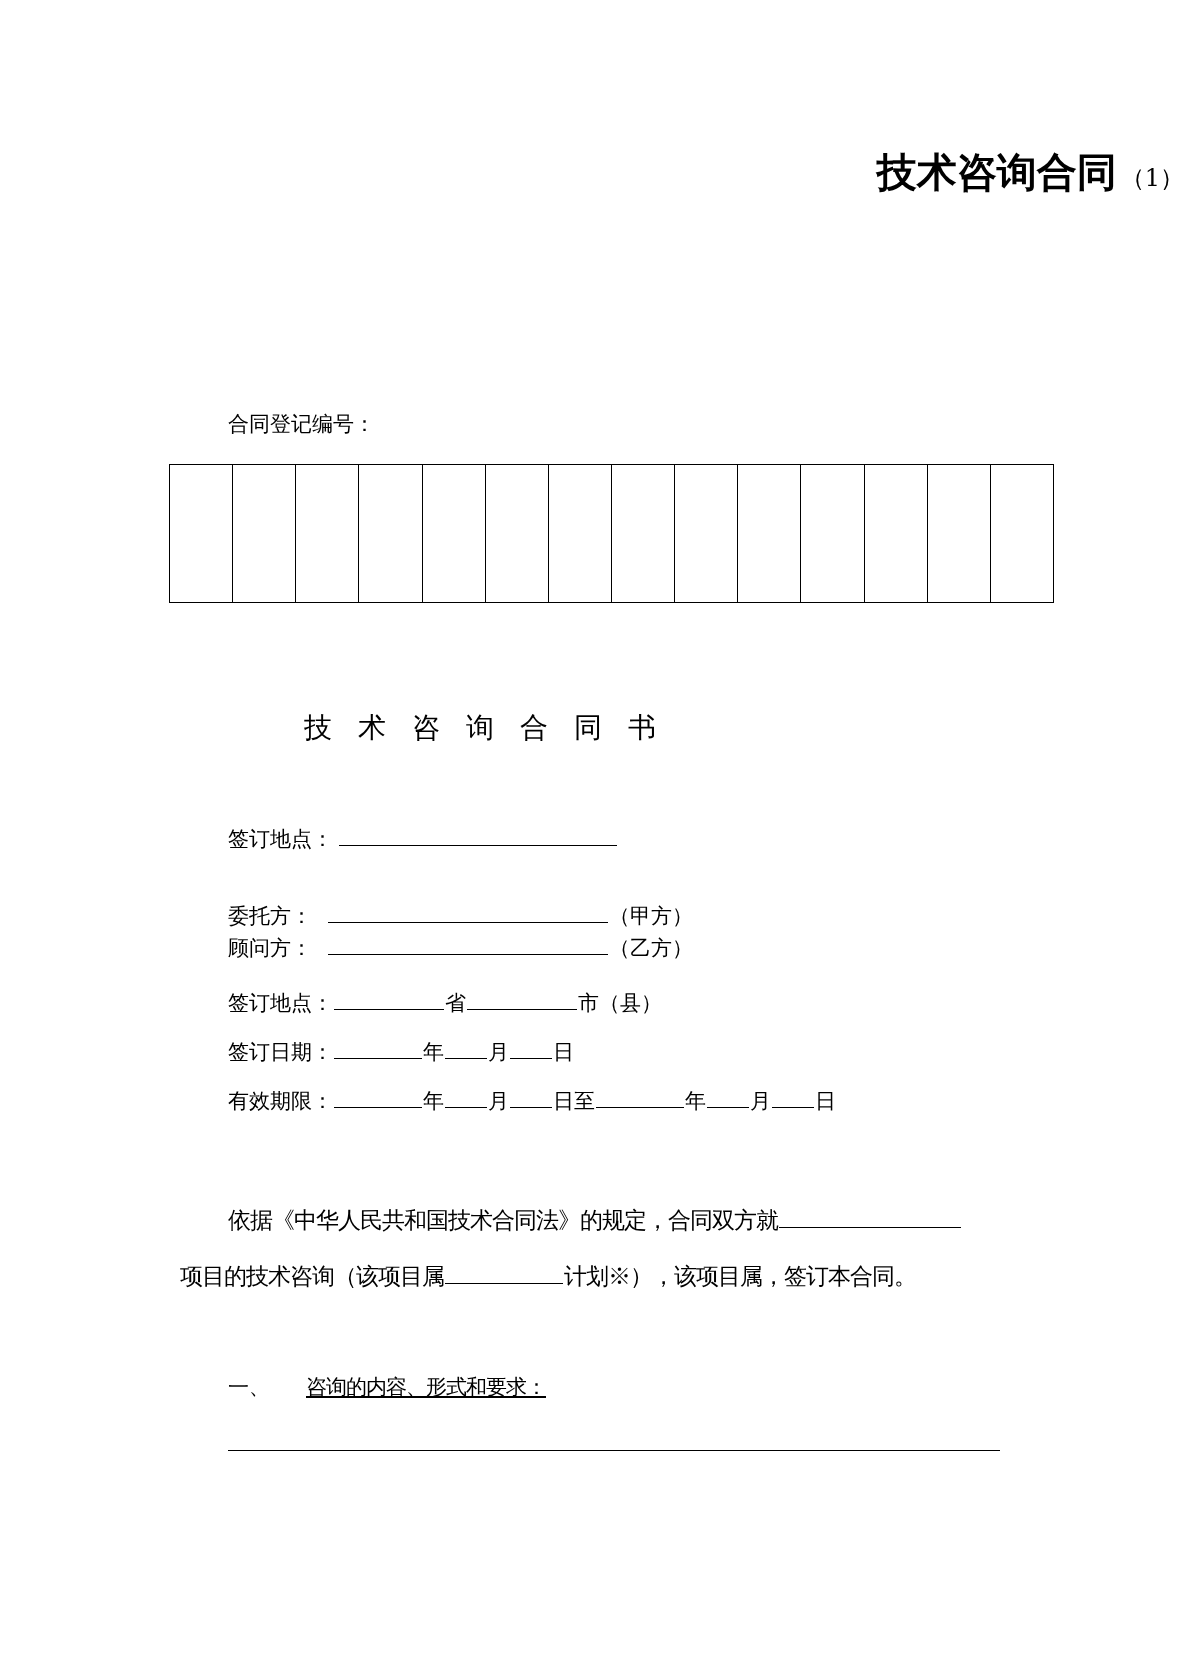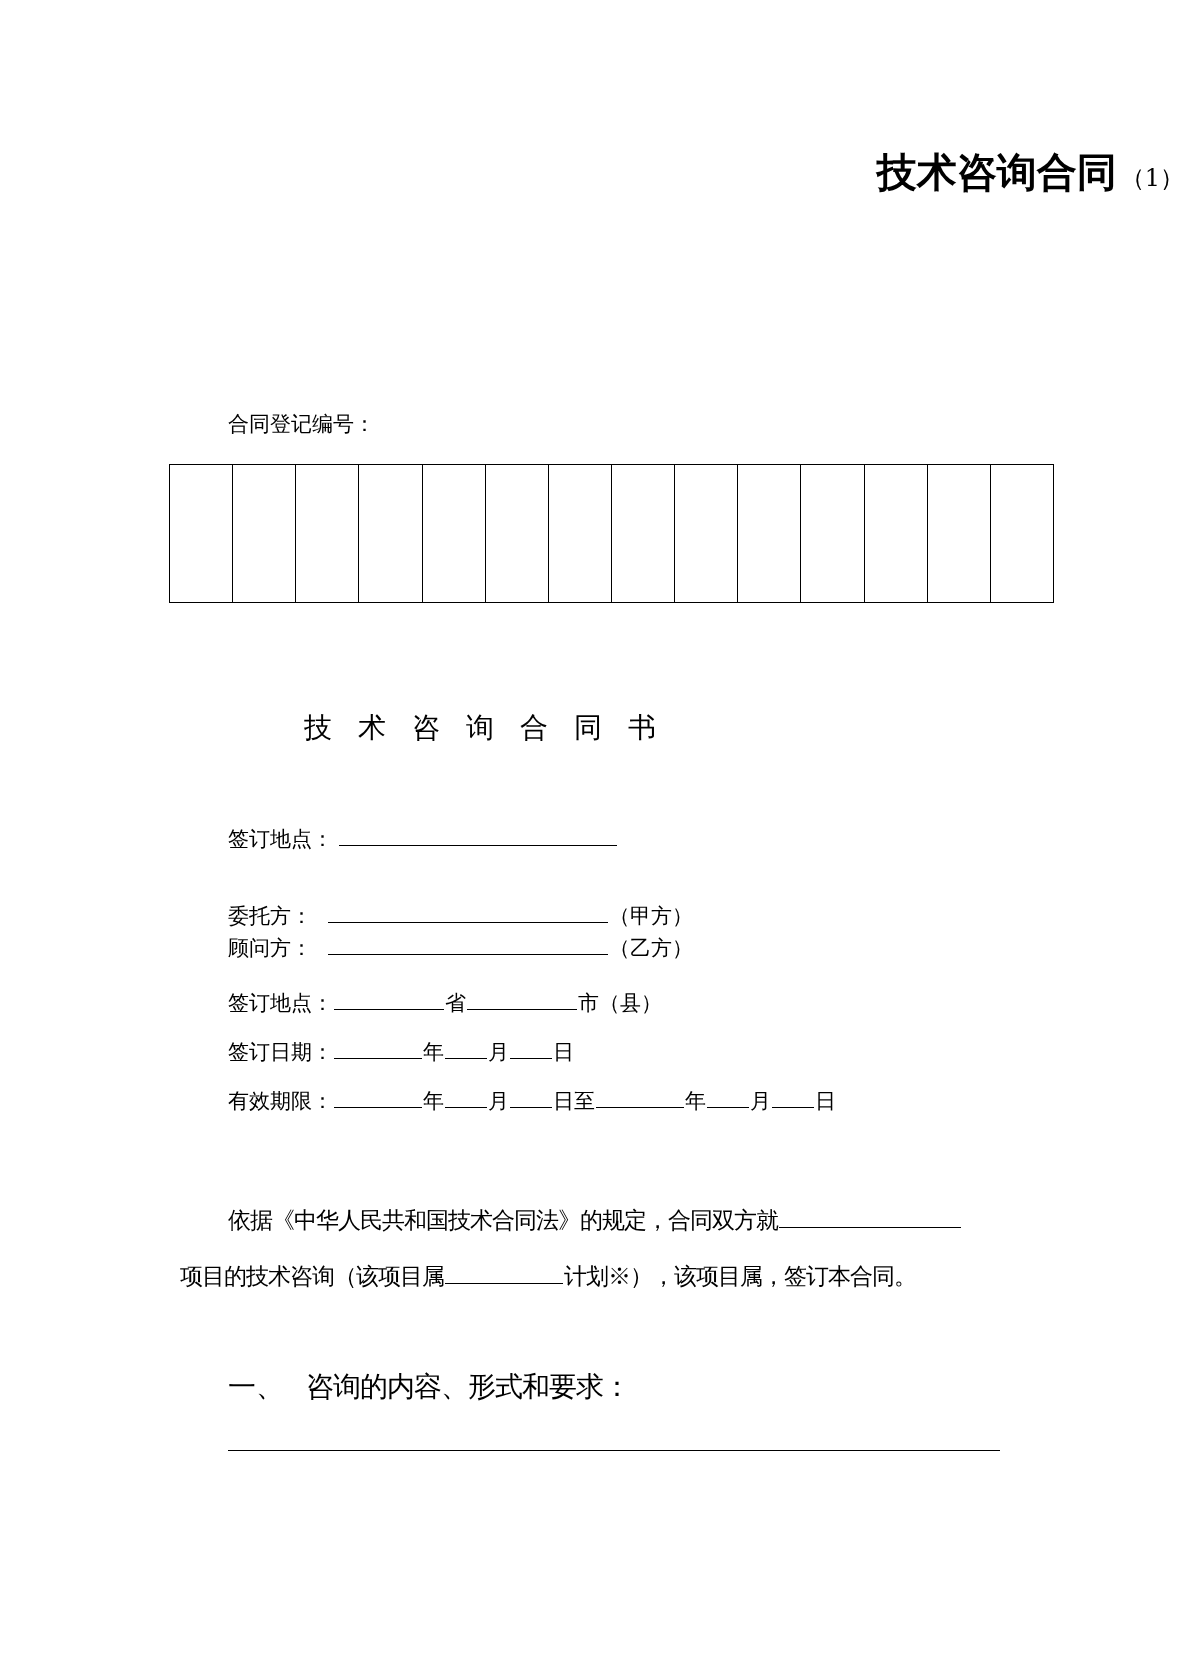--- a/index.html
+++ b/index.html
@@ -27,21 +27,21 @@
   .subtitle {
     left: 0; width: 960px; top: 714px; text-align: center;
     font-size: 28px; line-height: 28px; letter-spacing: 26px; text-indent: 26px;
   }
   .field { left: 228px; font-size: 21px; line-height: 28px; }
   .blank {
     display: inline-block; border-bottom: 1.6px solid #000;
     height: 22px; vertical-align: baseline; margin: 0 1px;
   }
   .para { font-size: 23px; line-height: 28px; letter-spacing: -1px; }
-  .section { left: 228px; top: 1373px; font-size: 28px; line-height: 28px; letter-spacing: -1px; }
+  .section { left: 228px; top: 1373px; font-size: 21px; line-height: 28px; letter-spacing: -1px; text-decoration: underline; }
   .section .num { display: inline-block; width: 78px; letter-spacing: 0; }
   .rule { position: absolute; left: 228px; top: 1450px; width: 772px; border-top: 1.8px solid #000; }
 </style>
 </head>
 <body>
 
 <div class="abs title">
   <span>技术咨询合同</span><span class="suffix">（1）</span>
 </div>
 

